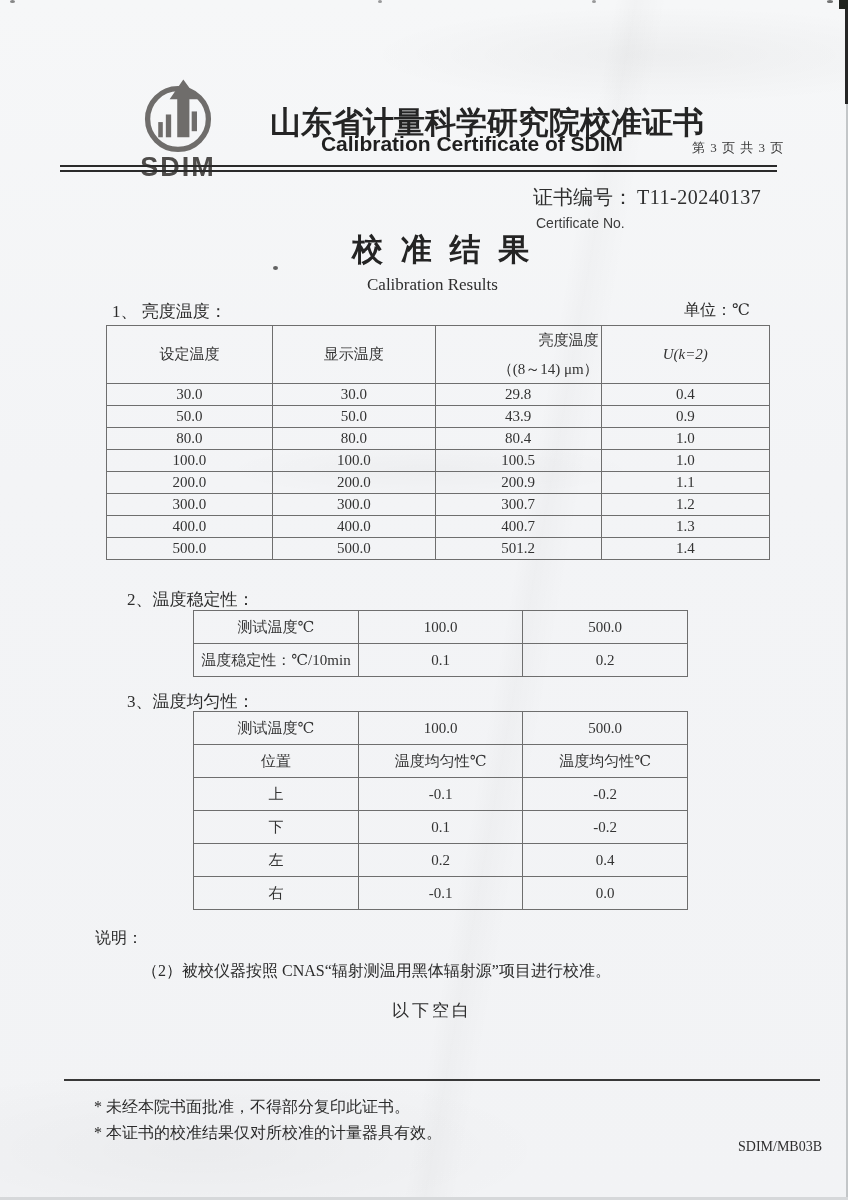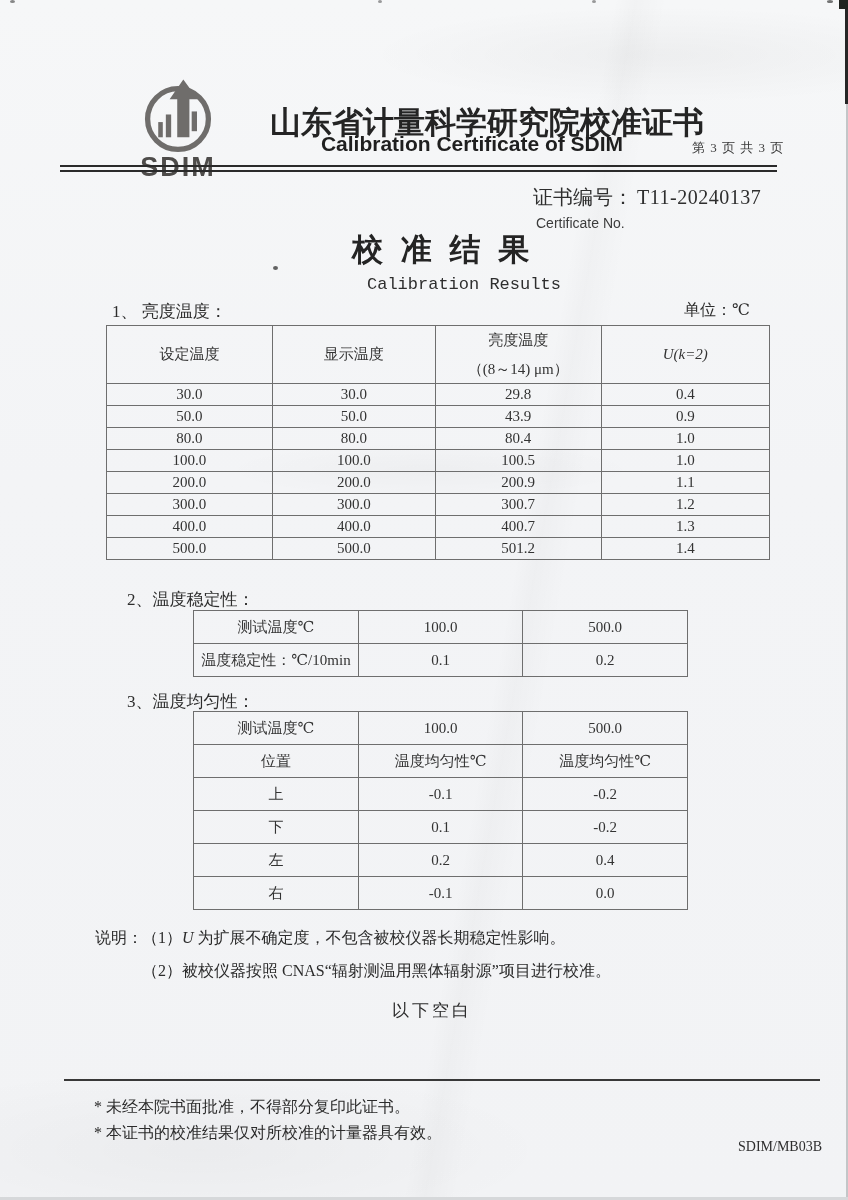--- a/index.html
+++ b/index.html
@@ -31,39 +31,39 @@
 
   
   .cert-line{left:533px; top:184px; font-size:20px; color:#2e2e2e; white-space:nowrap;}
   .cert-number{margin-left:4px; letter-spacing:0.5px;}
   .cert-sub{left:536px; top:215px; font-family:"Liberation Sans","DejaVu Sans",sans-serif;
     font-size:14px; color:#3c3c3c;}
 
   
   .results-zh{left:352px; top:229px; font-size:31px; font-weight:bold; letter-spacing:5px;
     color:#242424; white-space:nowrap;}
-  .results-en{left:367px; top:275px; font-family:Liberation Mono, monospace;
+  .results-en{left:367px; top:275px; font-family:Liberation Serif, serif;
     font-size:17px; color:#2e2e2e; white-space:nowrap;}
 
   .sec-label{font-size:17px; color:#2d2d2d; white-space:nowrap;}
   .sec1-label{left:112px; top:300px;}
   .sec1-unit{left:684px; top:300px; font-size:16px; color:#2d2d2d; white-space:nowrap;}
   .sec2-label{left:127px; top:588px;}
   .sec3-label{left:127px; top:690px;}
 
   
   table{border-collapse:collapse; table-layout:fixed;}
   td,th{border:1px solid #6e6e6e; text-align:center; vertical-align:middle;
     font-size:15px; font-weight:normal; color:#333; padding:0 2px;
     font-family:"Liberation Serif","DejaVu Serif",serif;}
   .t1{left:106px; top:325px; width:664px;}
   .t1 th{height:31px;}
   .t1 thead th{border-bottom:1px solid #6e6e6e;}
   .t1 td{height:21px;}
-  .t1 .hdr-two-line div{line-height:1.9;}
+  .t1 .hdr-two-line div{line-height:1.9;text-align:right;}
   .italic{font-style:italic;}
   .t2{left:193px; top:610px; width:495px;}
   .t2 td{height:32px;}
   .t3{left:193px; top:711px; width:495px;}
   .t3 td{height:32px;}
 
   
   .notes-label{left:95px; top:928px; font-size:16px;}
   .note-1{left:142px; top:928px; font-size:16px; white-space:nowrap;}
   .note-2{left:142px; top:961px; font-size:16px; white-space:nowrap;}
@@ -245,23 +245,20 @@
         </tr>
         <tr>
           <td>右</td>
           <td>-0.1</td>
           <td>0.0</td>
         </tr>
       </tbody>
   </table>
 
   <div class="abs notes-label">说明：</div>
-  <div class="abs note-1">
-    <span>（1）</span><span class="italic">U</span><span> 为扩展不确定度，不包含被校仪器长期稳定性影响。</span>
-  </div>
   <div class="abs note-2">（2）被校仪器按照 CNAS“辐射测温用黑体辐射源”项目进行校准。</div>
   <div class="abs blank-note">以下空白</div>
 
   <div class="abs footer-line"></div>
   <div class="abs footer-item-2">* 本证书的校准结果仅对所校准的计量器具有效。</div>
   <div class="abs footer-item-1">* 未经本院书面批准，不得部分复印此证书。</div>
   <div class="abs form-code">SDIM/MB03B</div>
 
   <div class="abs edge-right-dark"></div>
   <div class="abs edge-right-light"></div>

